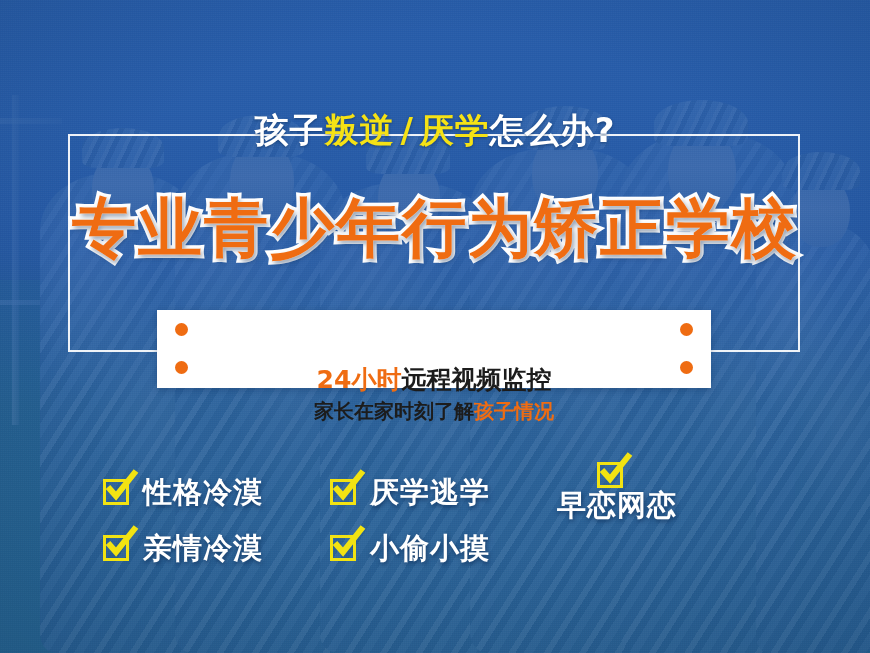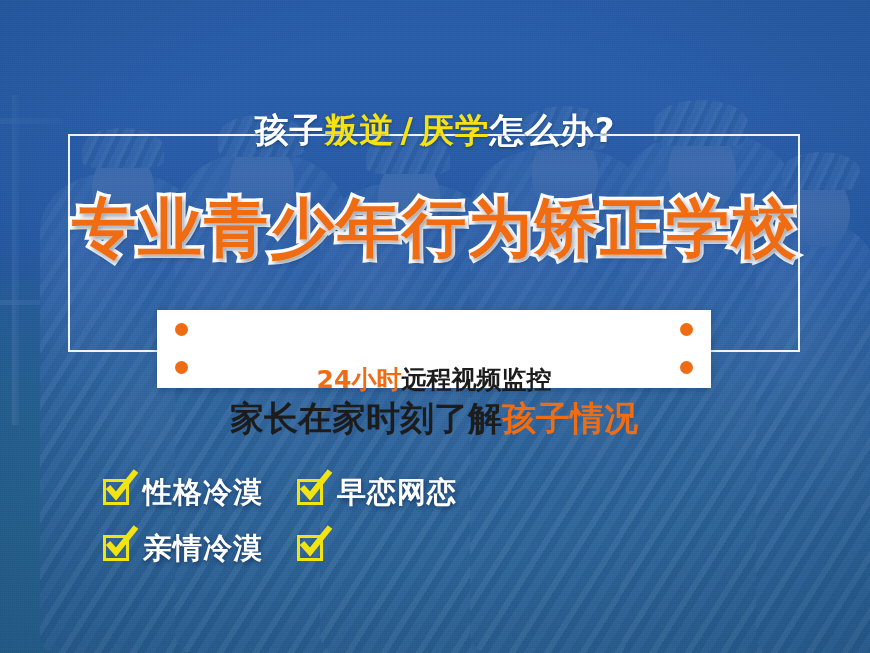--- a/index.html
+++ b/index.html
@@ -166,21 +166,21 @@
     left: 0; right: 0;
     text-align: center;
     font-size: 25px;
     line-height: 34px;
     font-weight: bold;
     color: #1c1c1c;
     white-space: nowrap;
     margin-top: 48px;
   }
   .panel-line.l1 { top: 5px; }
-  .panel-line.l2 { top: 43px; font-size: 34px; }
+  .panel-line.l2 { top: 36px; font-size: 20px; }
   .panel-line .hl { color: #ef6c12; }
   .dot {
     position: absolute;
     width: 13px;
     height: 13px;
     border-radius: 50%;
     background: #ef6c12;
   }
   .dot.d1 { left: 18px;  top: 13px; }
   .dot.d2 { left: 18px;  top: 51px; }
@@ -196,23 +196,23 @@
     z-index: 6;
   }
   .check-row {
     display: flex;
     height: 56px;
     align-items: center;
   }
   .check-item {
     display: flex;
     align-items: center;
-    width: 194px;
-  }
-  .check-item.last { width: auto; }
+    width: 227px;
+  }
+  .check-item.last { width: auto; flex-direction: column; }
   .checkbox {
     position: relative;
     width: 26px;
     height: 26px;
     border: 3px solid #f2e312;
     box-sizing: border-box;
     flex: none;
     margin-right: 14px;
   }
   .checkbox svg {
@@ -301,20 +301,28 @@
     <div class="checklist">
       <div class="check-row">
         <div class="check-item">
           <span class="checkbox">
             <svg viewBox="0 0 36 36" aria-hidden="true">
                 <path d="M5 18 L13 27 L33 2" fill="none" stroke="#f2e312" stroke-width="6" stroke-linecap="butt" stroke-linejoin="miter"></path>
               </svg>
           </span>
           <span class="check-label">性格冷漠</span>
         </div>
+        <div class="check-item">
+          <span class="checkbox">
+            <svg viewBox="0 0 36 36" aria-hidden="true">
+                <path d="M5 18 L13 27 L33 2" fill="none" stroke="#f2e312" stroke-width="6" stroke-linecap="butt" stroke-linejoin="miter"></path>
+              </svg>
+          </span>
+          <span class="check-label">厌学逃学</span>
+        </div>
         <div class="check-item last">
           <span class="checkbox">
             <svg viewBox="0 0 36 36" aria-hidden="true">
                 <path d="M5 18 L13 27 L33 2" fill="none" stroke="#f2e312" stroke-width="6" stroke-linecap="butt" stroke-linejoin="miter"></path>
               </svg>
           </span>
           <span class="check-label">早恋网恋</span>
         </div>
       </div>
       <div class="check-row">
@@ -325,18 +333,19 @@
               </svg>
           </span>
           <span class="check-label">亲情冷漠</span>
         </div>
         <div class="check-item">
           <span class="checkbox">
             <svg viewBox="0 0 36 36" aria-hidden="true">
                 <path d="M5 18 L13 27 L33 2" fill="none" stroke="#f2e312" stroke-width="6" stroke-linecap="butt" stroke-linejoin="miter"></path>
               </svg>
           </span>
+          <span class="check-label">小偷小摸</span>
         </div>
       </div>
     </div>
 
   </div>
 </div>
 
 </body></html>

